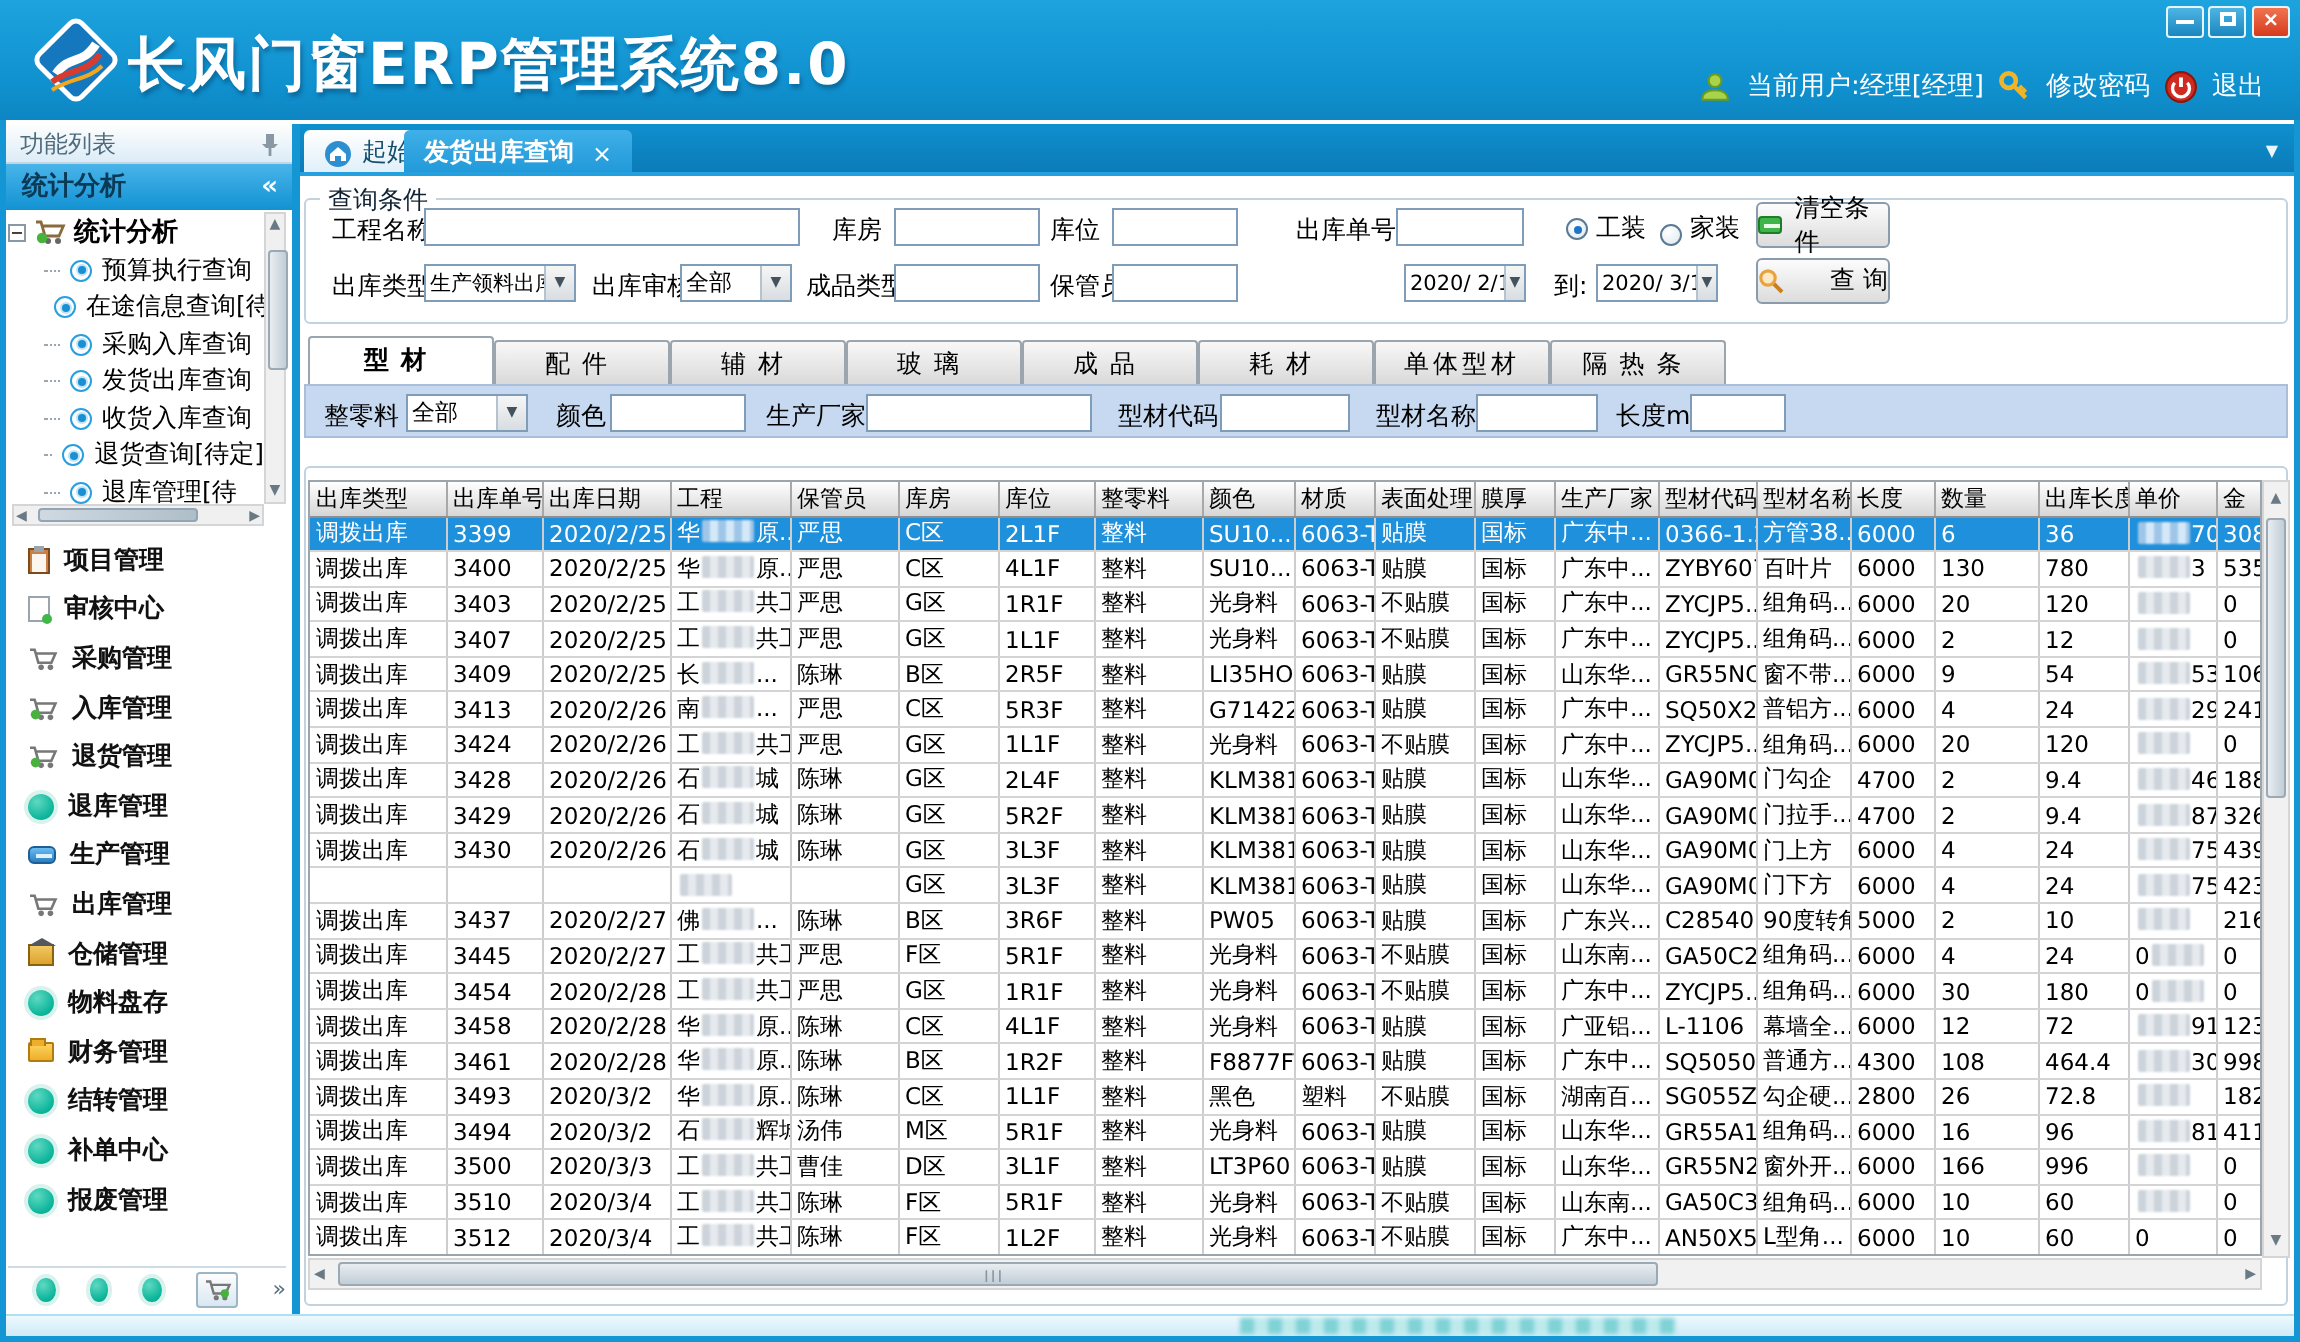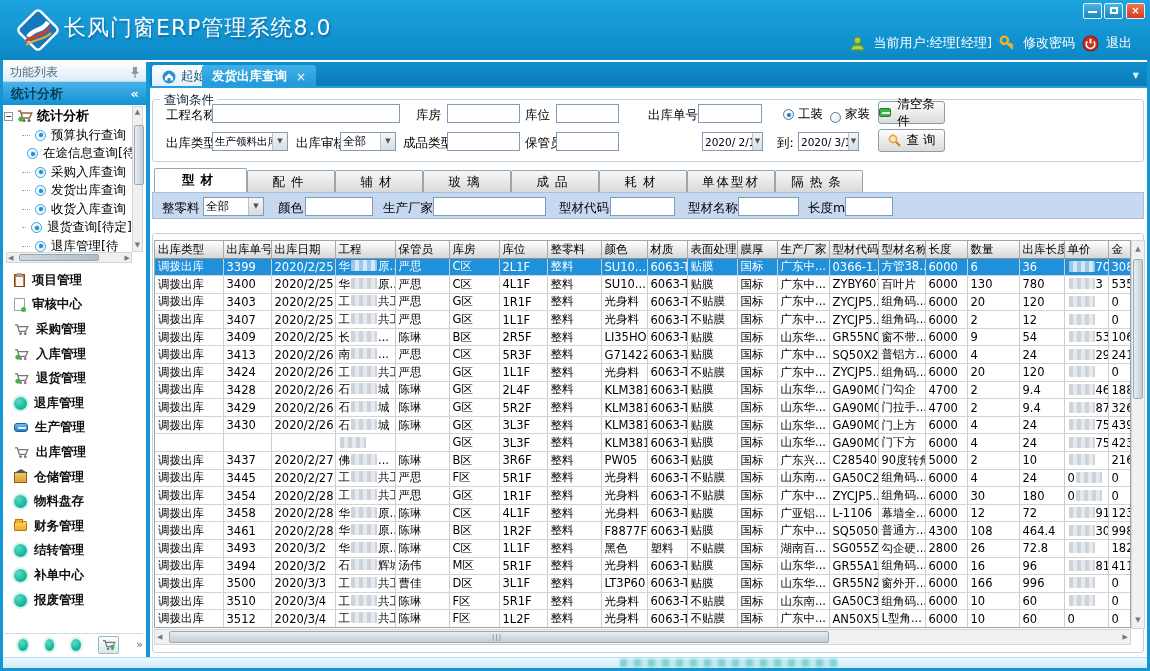--- a/index.html
+++ b/index.html
@@ -11,21 +11,21 @@
 
   
   .frame-left  { left:0; top:60px; width:3px;  bottom:0; background:#1496d4; }
   .frame-right { right:0; top:60px; width:3px; bottom:0; background:#1496d4; }
   .frame-bottom{ left:0; bottom:0; width:100%; height:3px; background:#1496d4; }
 
   
   .topbar { left:0; top:0; width:1150px; height:60px;
             background:linear-gradient(#1da3de,#1091cf 70%,#0d86c2); }
   .logo { left:16px; top:8px; }
-  .app-title { left:64px; top:13px; font-size:22px; font-weight:normal; color:#fff;
+  .app-title { left:64px; top:13px; font-size:29px; font-weight:bold; color:#fff;
                letter-spacing:1px; text-shadow:1px 2px 2px rgba(0,60,100,.45); }
   .winbtn { top:3px; width:19px; height:16px; border:1px solid #e6f4fb; border-radius:2px;
             background:linear-gradient(#4db4e4,#1b87bf); color:#fff; font-size:10px;
             line-height:14px; text-align:center; cursor:pointer; }
   .winbtn.close { background:linear-gradient(#f1744f,#d63a1f); font-weight:bold; }
   .winbtn .mini { display:inline-block; width:9px; height:2px; background:#fff; margin-bottom:1px; }
   .winbtn .maxi { display:inline-block; width:8px; height:7px; border:2px solid #fff; margin-top:2px; }
   .userarea { top:34px; right:18px; display:flex; align-items:center; gap:7px; color:#fff; font-size:13px; }
   .userarea .lnk { cursor:pointer; }
   .ico16 { width:17px; height:17px; display:inline-block; vertical-align:middle; }
@@ -109,21 +109,21 @@
   .flabel { position:absolute; font-size:12.5px; color:#000; white-space:nowrap; }
   .tinput { position:absolute; height:19px; border:1px solid #7f9db9; background:#fff;
             font-size:12px; padding:0 3px; font-family:inherit; }
   .combo { position:absolute; height:19px; border:1px solid #7f9db9; background:#fff;
            font-size:11.5px; display:flex; align-items:center; cursor:pointer; }
   .combo .cval { flex:1; padding:0 2px; white-space:nowrap; overflow:hidden; }
   .combo .carr { width:15px; height:100%; background:linear-gradient(#f6f6f6,#d8dde2);
                  border-left:1px solid #b5c3cf; color:#44525e; font-size:7px; text-align:center; line-height:17px; }
   .btn { position:absolute; height:23px; background:linear-gradient(#fcfcfc,#dcdcdc);
          border:1px solid #8a9cab; border-radius:3px; display:flex; align-items:center;
-         justify-content:center; gap:6px; font-size:12.5px; cursor:pointer; }
+         justify-content:space-between; gap:6px; font-size:12.5px; cursor:pointer; }
   .radio { position:absolute; display:flex; align-items:center; gap:4px; font-size:12.5px; cursor:pointer; }
   .rdot { width:11px; height:11px; border-radius:50%; border:1px solid #5b7a94;
           background:radial-gradient(circle at 35% 30%, #fff, #dfe8ee); position:relative; }
   .rdot.on::after { content:""; position:absolute; left:2.5px; top:2.5px; width:4px; height:4px;
           border-radius:50%; background:#1d74c8; }
   .clear-ic { width:13px; height:9px; background:#3db54a; border:1px solid #1f7d2a; border-radius:2px; position:relative; }
   .clear-ic::after { content:""; position:absolute; left:2px; top:3px; width:8px; height:1.5px; background:#eafbea; }
 
   
   .mtabs { left:152px; top:168px; right:6px; height:24px; }

